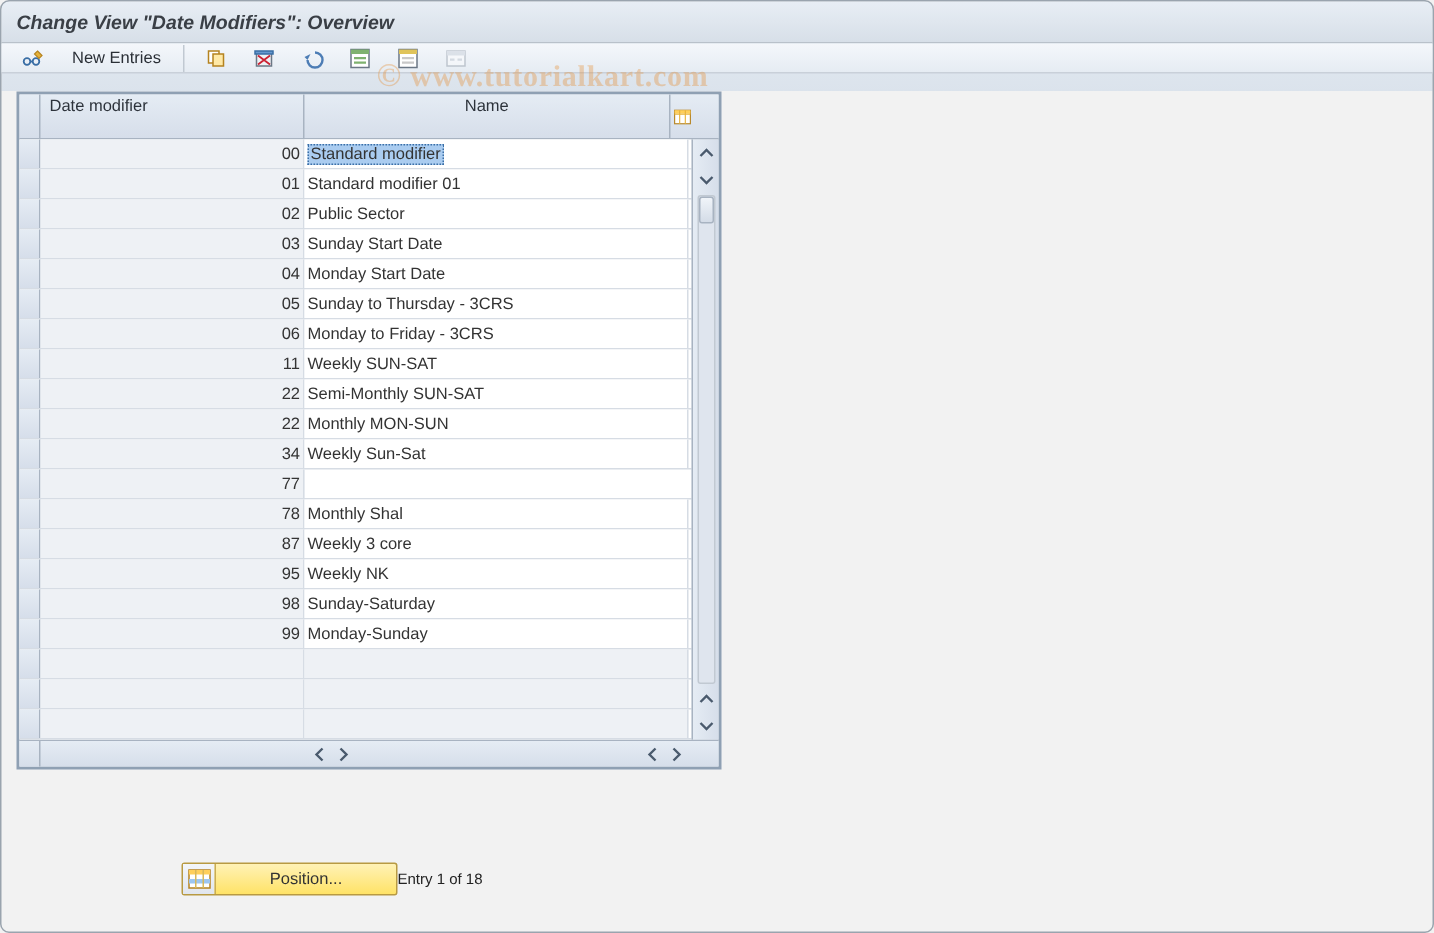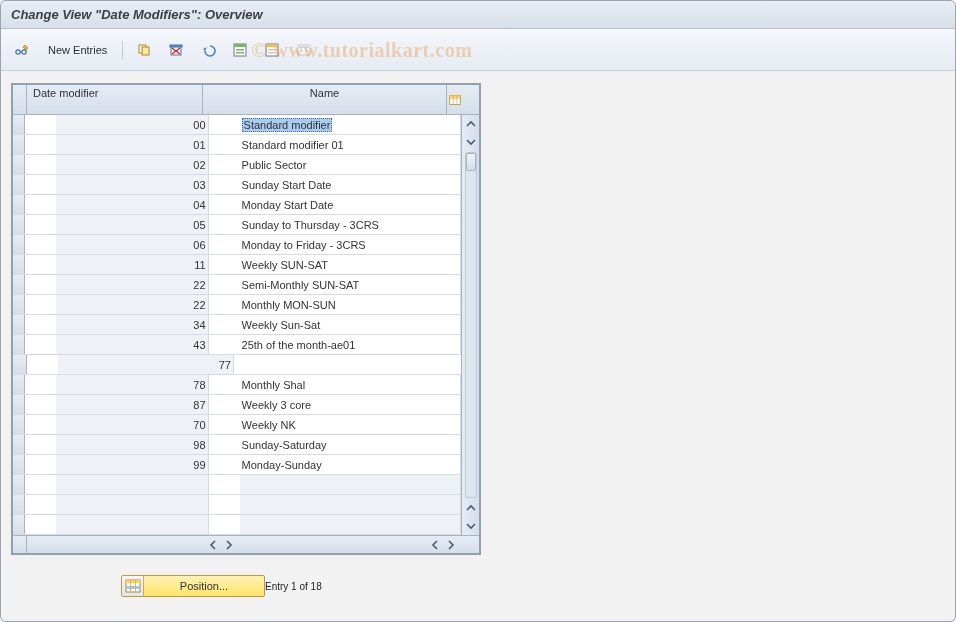--- a/index.html
+++ b/index.html
@@ -25,21 +25,21 @@
     font-size: 13px;
     font-style: italic;
     font-weight: bold;
     color: #3a3f46;
     background: linear-gradient(#e8eef5, #d7dfe8);
     border-top-left-radius: 6px;
     border-top-right-radius: 6px;
     border-bottom: 1px solid #b9c1ca;
   }
   .toolbar {
-    height: 42px;
+    height: 20px;
     padding: 3px 8px;
     background: linear-gradient(#f4f7fb, #e6ecf3);
     border-bottom: 1px solid #c9d0d9;
     display: flex;
     align-items: center;
     gap: 6px;
   }
   .tb-btn, .tb-text {
     height: 22px;
     display: inline-flex;
@@ -95,21 +95,20 @@
     display:flex;
   }
   .grid-body {
     width: 448px;
     background:#fff;
   }
   .g-row {
     display:flex;
     height: 20px;
     border-bottom: 1px solid #d6dce4;
-    gap: 31px;
   }
   .g-row .g-cell {
     border-right: 1px solid #d6dce4;
     display:flex; align-items:center;
     font-size: 11px;
   }
   .g-row .c-sel { width:14px; background:linear-gradient(#e5ecf4,#d6deea); border-right:1px solid #a8b3c1;}
   .g-row .c-code { width:176px; justify-content:flex-end; padding-right:2px; background:#EEF1F5;}
   .g-row .c-name { width:256px; padding-left:2px; background:#fff;}
   .g-row.empty .c-code, .g-row.empty .c-name { background:#EEF1F5;}
@@ -356,29 +355,20 @@
               <div class="g-cell c-code">
                 <span>34</span>
               </div>
               <div class="g-cell c-name">
                 <span>Weekly Sun-Sat</span>
               </div>
             </div>
             <div class="g-row">
               <div class="g-cell c-sel"></div>
               <div class="g-cell c-code">
-                <span>43</span>
-              </div>
-              <div class="g-cell c-name">
-                <span>25th of the month-ae01</span>
-              </div>
-            </div>
-            <div class="g-row">
-              <div class="g-cell c-sel"></div>
-              <div class="g-cell c-code">
                 <span>77</span>
               </div>
             </div>
             <div class="g-row">
               <div class="g-cell c-sel"></div>
               <div class="g-cell c-code">
                 <span>78</span>
               </div>
               <div class="g-cell c-name">
                 <span>Monthly Shal</span>
@@ -389,21 +379,21 @@
               <div class="g-cell c-code">
                 <span>87</span>
               </div>
               <div class="g-cell c-name">
                 <span>Weekly 3 core</span>
               </div>
             </div>
             <div class="g-row">
               <div class="g-cell c-sel"></div>
               <div class="g-cell c-code">
-                <span>70</span>
+                <span>95</span>
               </div>
               <div class="g-cell c-name">
                 <span>Weekly NK</span>
               </div>
             </div>
             <div class="g-row">
               <div class="g-cell c-sel"></div>
               <div class="g-cell c-code">
                 <span>98</span>
               </div>

